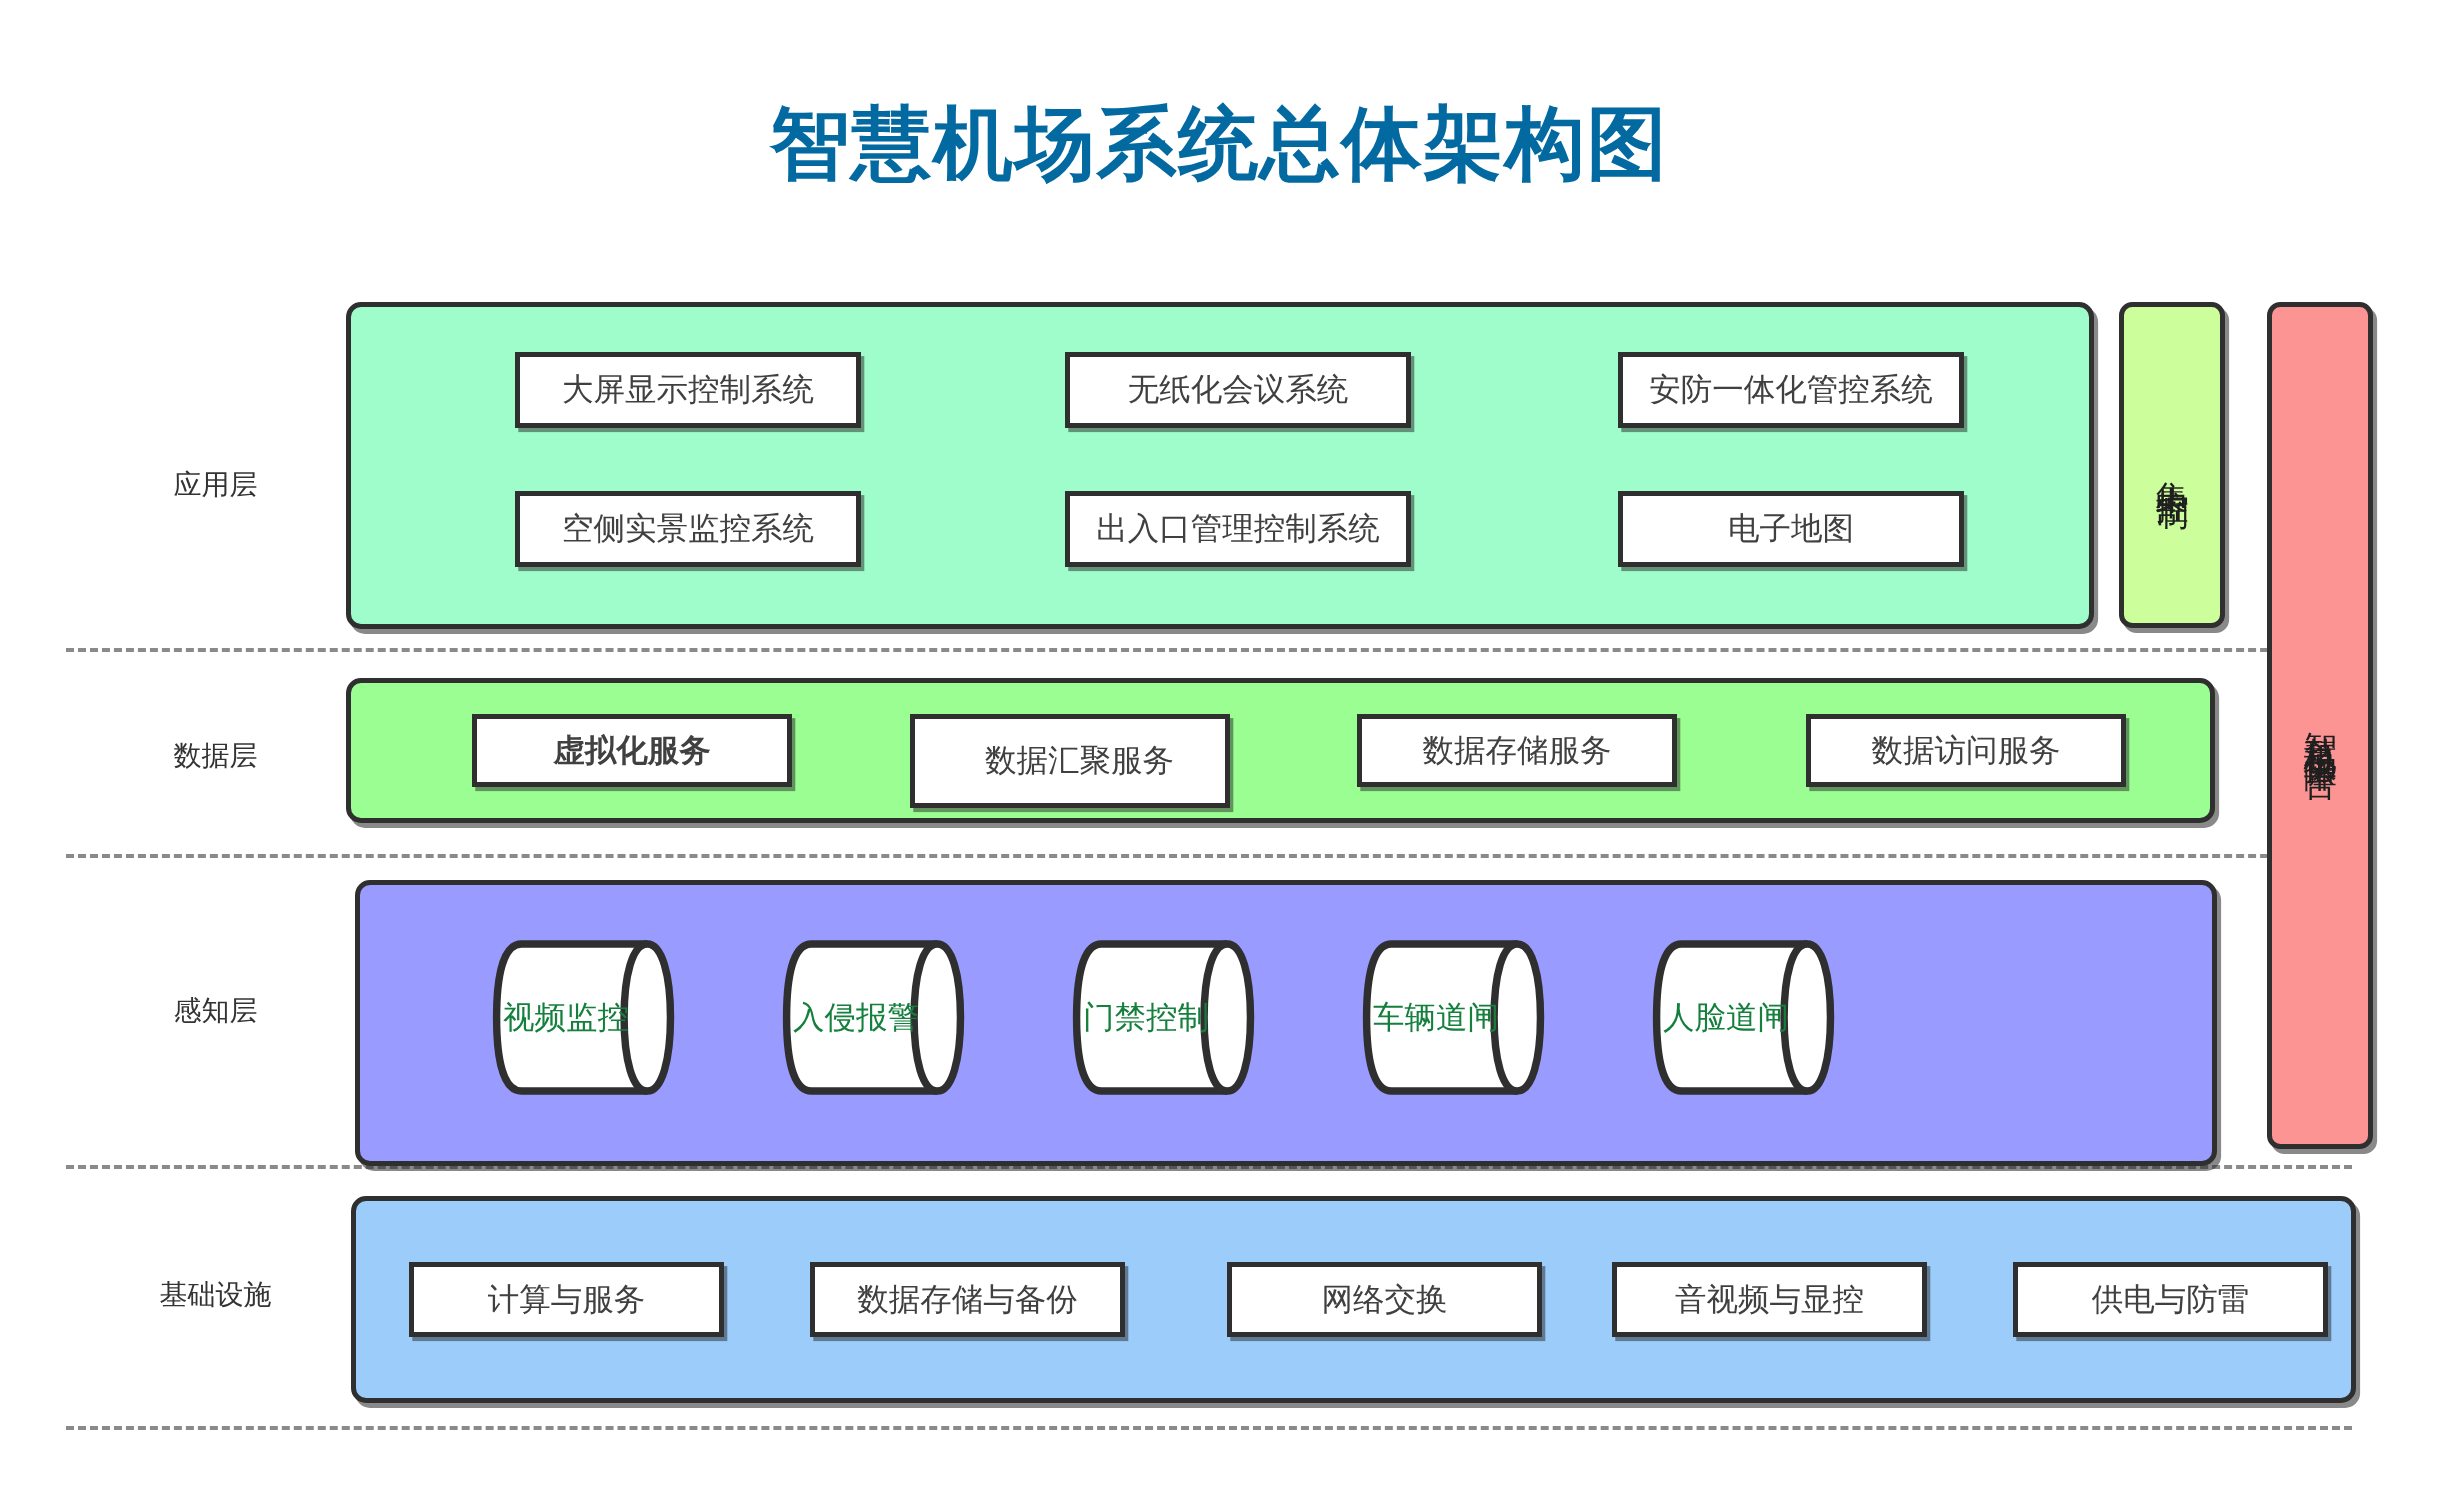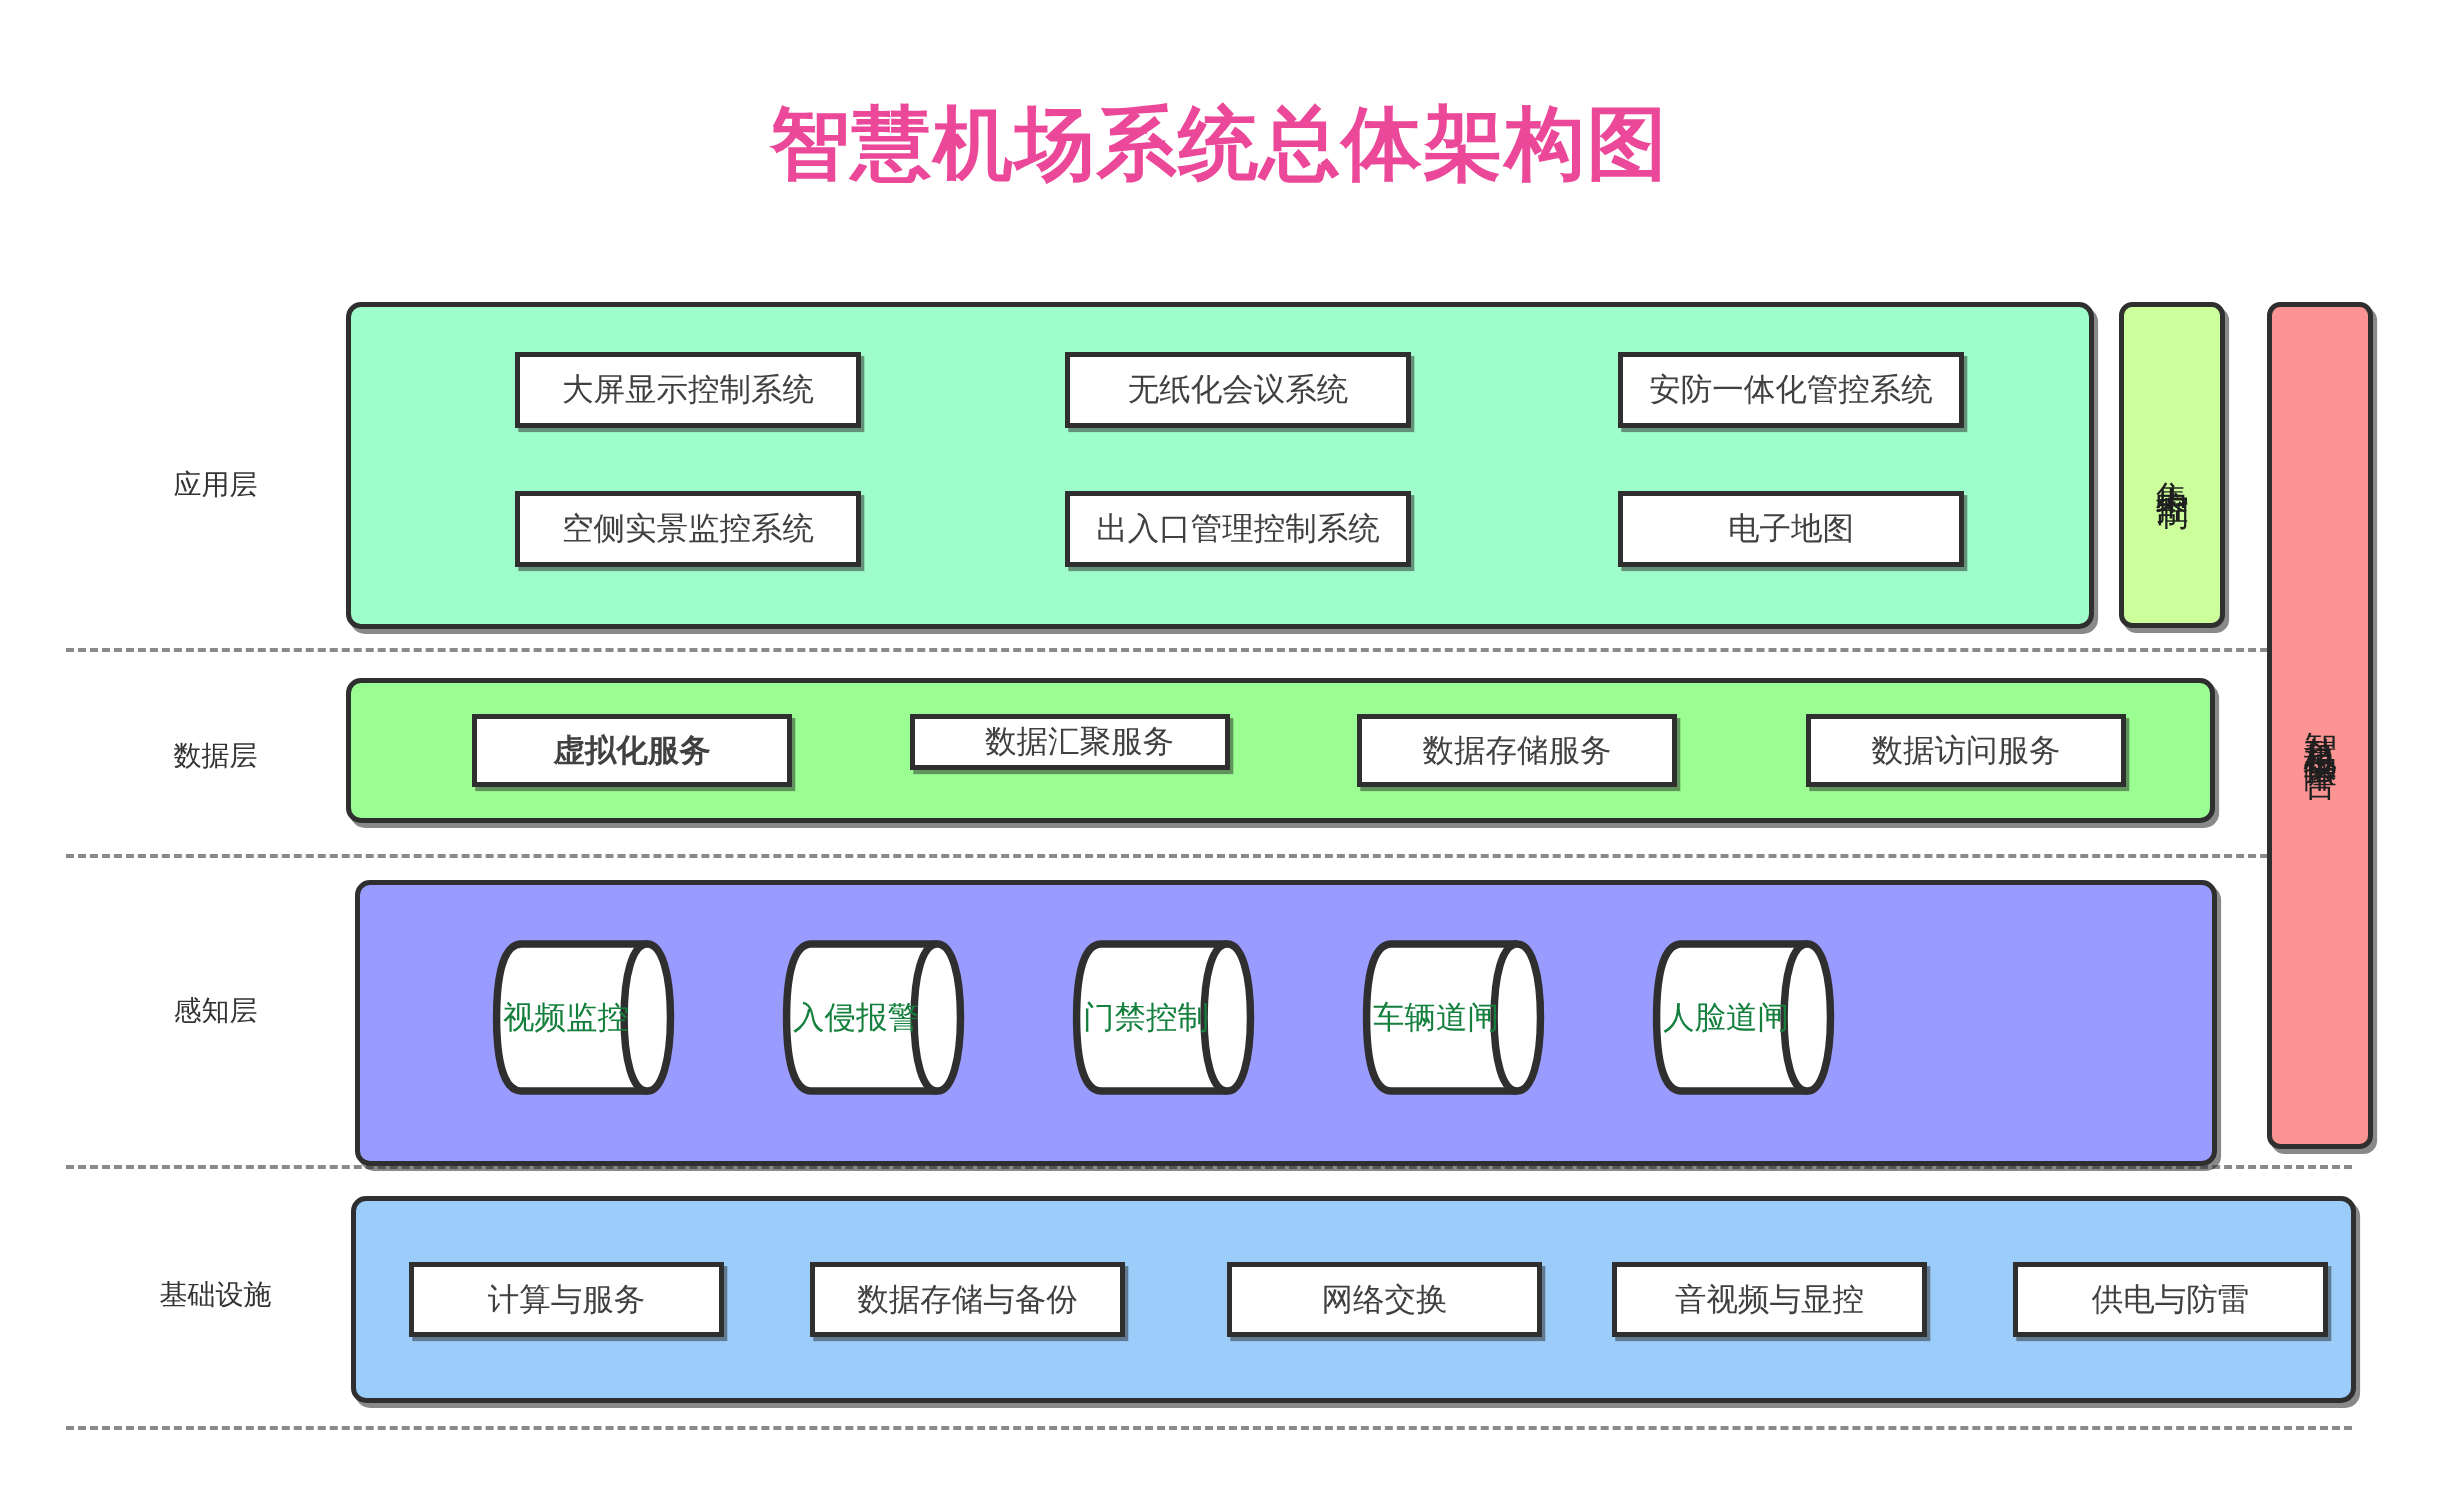--- a/index.html
+++ b/index.html
@@ -24,21 +24,21 @@
   
   #title {
     position: absolute;
     left: 0;
     top: 91px;
     width: 2438px;
     text-align: center;
     font-size: 80px;
     font-weight: 700;
     letter-spacing: 1.7px;
-    color: #ec4899;
+    color: #0369a1;
     white-space: nowrap;
   }
 
   
   .divider {
     position: absolute;
     left: 66px;
     width: 2286px;
     height: 0;
     border-top: 4.1px dashed #8a8a8a;
@@ -145,21 +145,21 @@
   <div class="node" style="left:1065px; top:352px; width:346px; height:76px;">无纸化会议系统</div>
   <div class="node" style="left:1618px; top:352px; width:346px; height:76px;">安防一体化管控系统</div>
 
   <div class="node" style="left:515px;  top:491px; width:346px; height:76px;">空侧实景监控系统</div>
   <div class="node" style="left:1065px; top:491px; width:346px; height:76px;">出入口管理控制系统</div>
   <div class="node" style="left:1618px; top:491px; width:346px; height:76px;">电子地图</div>
 
   <div class="band" style="left:346px; top:678px; width:1869px; height:145px; background:#9BFE92;"></div>
 
   <div class="node" style="left:472px;  top:714px; width:320px; height:73px;font-weight:bold;">虚拟化服务</div>
-  <div class="node" style="left:910px; top:714px; width:320px; height:56px;padding-left:19px;">数据汇聚服务</div>
+  <div class="node" style="left:910px; top:714px; width:320px; height:94px;padding-left:19px;">数据汇聚服务</div>
   <div class="node" style="left:1357px; top:714px; width:320px; height:73px;">数据存储服务</div>
   <div class="node" style="left:1806px; top:714px; width:320px; height:73px;">数据访问服务</div>
 
   <div class="band" style="left:355px; top:880px; width:1862px; height:286px; background:#9A9BFE;"></div>
 
   <div class="cyl" style="left:485px;  top:939px;">
     <svg viewBox="0 0 250 190" preserveAspectRatio="none" aria-hidden="true">
       <path d="M196 6 H44 C22 6 14 44 14 95 C14 146 22 184 44 184 H196" fill="#ffffff" stroke="#2f2f2f" stroke-width="9" stroke-linejoin="round"></path>
       <path d="M196 6 C214 6 224 44 224 95 C224 146 214 184 196 184 C178 184 168 146 168 95 C168 44 178 6 196 6 Z" fill="#ffffff" stroke="#2f2f2f" stroke-width="9"></path>
     </svg>

